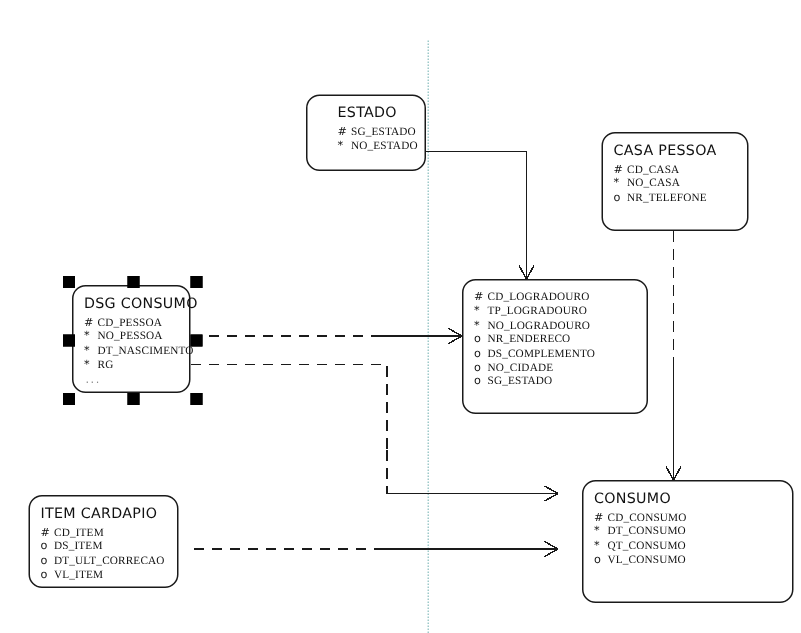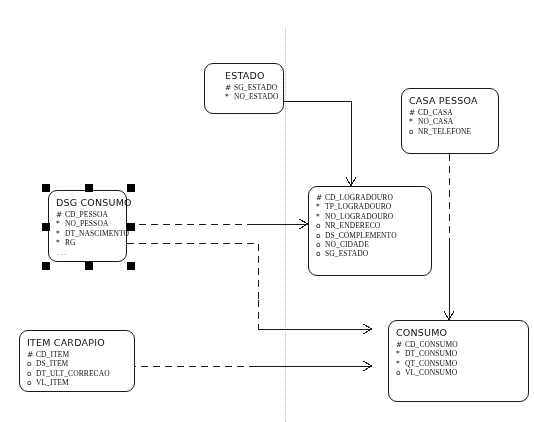--- a/index.html
+++ b/index.html
@@ -214,21 +214,21 @@
           <li class="attr">
             <span class="attr-marker">o</span>
             <span class="attr-name">NO_CIDADE</span>
           </li>
           <li class="attr">
             <span class="attr-marker">o</span>
             <span class="attr-name">SG_ESTADO</span>
           </li>
         </ul>
       </div>
-      <div class="entity" style="left: 19px; top: 330px; width: 116px; height: 62px; border-color: rgb(26, 26, 26);">
+      <div class="entity" style="left: 19px; top: 330px; width: 100px; height: 62px; border-color: rgb(26, 26, 26);">
         <div class="entity-title">ITEM CARDAPIO</div>
         <ul class="attr-list">
           <li class="attr">
             <span class="attr-marker">#</span>
             <span class="attr-name">CD_ITEM</span>
           </li>
           <li class="attr">
             <span class="attr-marker">o</span>
             <span class="attr-name">DS_ITEM</span>
           </li>

